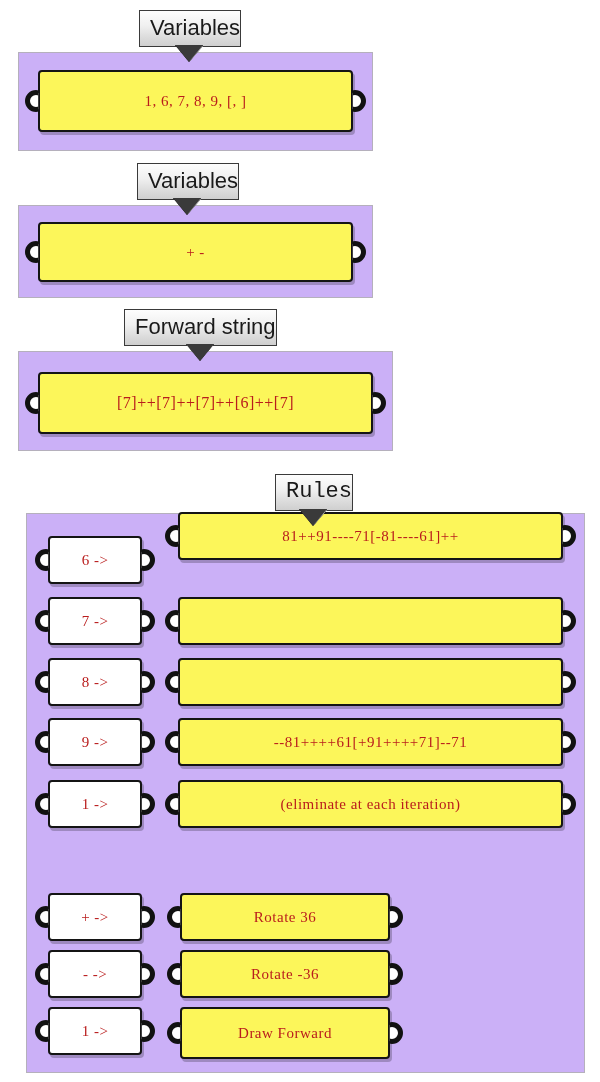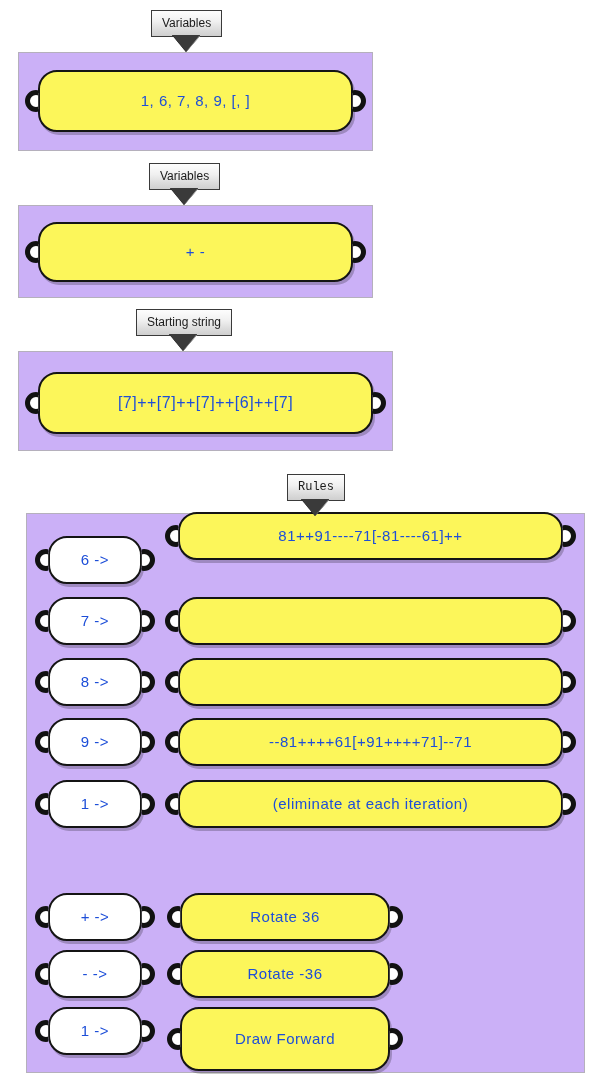--- a/index.html
+++ b/index.html
@@ -15,26 +15,25 @@
     overflow: hidden;
   }
 
   
   .callout {
     position: absolute;
     display: inline-block;
     background: linear-gradient(to bottom, #fdfdfd 0%, #f0f0f0 42%, #dcdcdc 75%, #cfcfcf 100%);
     border: 1.6px solid #3a3a3a;
     color: #1a1a1a;
-    font-size: 12px;
+    font-size: 22px;
     line-height: 1;
-    padding: 6px 10px 7px 10px;
+    padding: 6px 0 7px 10px;
     white-space: nowrap;
     z-index: 6;
-    margin-left: 12px;
   }
   .callout .tip {
     position: absolute;
     left: 50%;
     bottom: -15px;
     transform: translateX(-50%);
     width: 0; height: 0;
     border-left: 13px solid transparent;
     border-right: 13px solid transparent;
     border-top: 15px solid #cfcfcf;
@@ -58,28 +57,28 @@
     border: 1px solid #b5b0bc;
     box-sizing: border-box;
     z-index: 1;
   }
 
   
   .node {
     position: absolute;
     box-sizing: border-box;
     border: 2.6px solid #141414;
-    border-radius: 19px;
+    border-radius: 4px;
     display: flex;
     align-items: center;
     justify-content: center;
     text-align: center;
-    font-family: Liberation Sans, sans-serif;
+    font-family: Liberation Serif, serif;
     font-size: 15px;
-    color: #1d4ed8;
+    color: #b91c1c;
     letter-spacing: 0.5px;
     box-shadow: 2px 3px 0 rgba(0,0,0,0.22);
     z-index: 3;
   }
   .node.yellow { background: #fcf65a; }
   .node.white  { background: #ffffff; }
 
   
   .node .conn {
     position: absolute;
@@ -121,21 +120,21 @@
 
 <div class="panel" style="left:18px; top:205px; width:355px; height:93px;"></div>
 
 <div class="node yellow" style="left:38px; top:222px; width:315px; height:60px;">
   <span class="conn left"></span>
   <span class="conn right"></span>
   <span class="txt">+ -</span>
 </div>
 
 <div class="callout" style="left:124px; top:309px;">
-  <span>Starting string</span>
+  <span>Forward string</span>
   <span class="tip"></span>
 </div>
 
 <div class="panel" style="left:18px; top:351px; width:375px; height:100px;"></div>
 
 <div class="node yellow" style="left:38px; top:372px; width:335px; height:62px; font-size:16px;">
   <span class="conn left"></span>
   <span class="conn right"></span>
   <span class="txt">[7]++[7]++[7]++[6]++[7]</span>
 </div>
@@ -216,17 +215,17 @@
 <div class="node yellow" style="left:180px; top:893px; width:210px; height:48px;">
   <span class="conn left"></span>
   <span class="conn right"></span>
   <span class="txt">Rotate 36</span>
 </div>
 <div class="node yellow" style="left:180px; top:950px; width:210px; height:48px;">
   <span class="conn left"></span>
   <span class="conn right"></span>
   <span class="txt">Rotate -36</span>
 </div>
-<div class="node yellow" style="left:180px; top:1007px; width:210px; height:64px;">
+<div class="node yellow" style="left:180px; top:1007px; width:210px; height:52px;">
   <span class="conn left"></span>
   <span class="conn right"></span>
   <span class="txt">Draw Forward</span>
 </div>
 
 </body></html>

